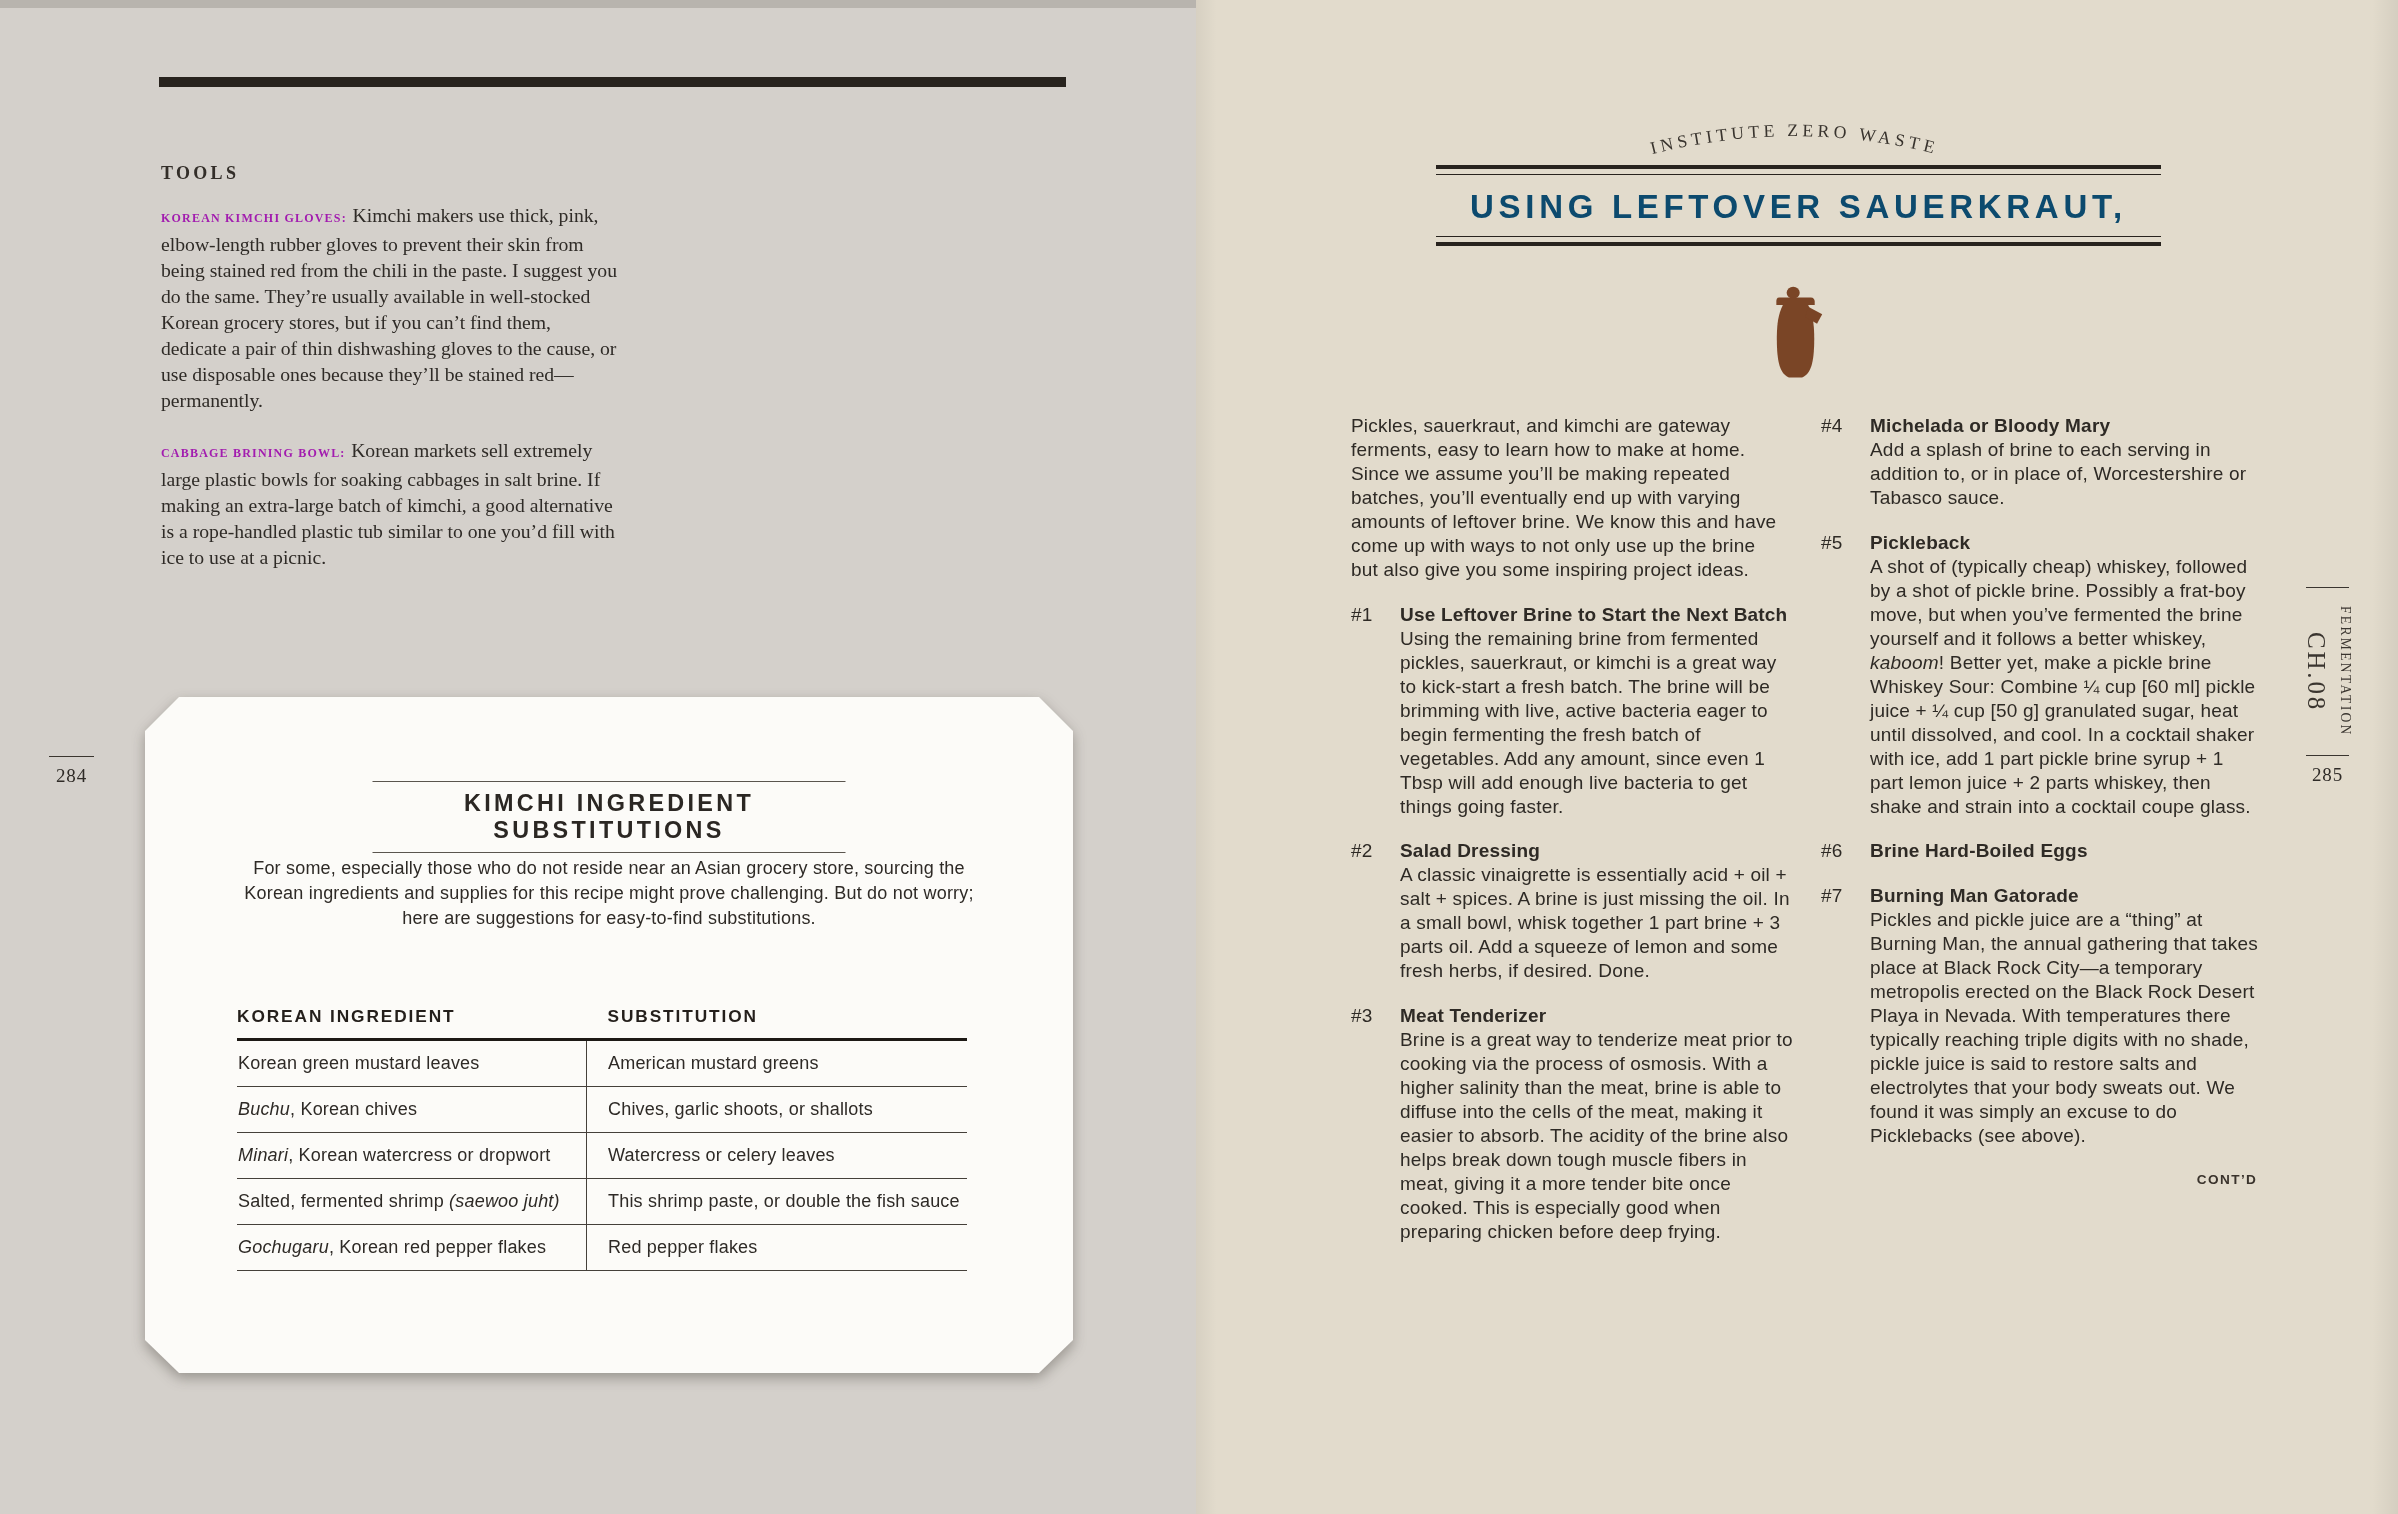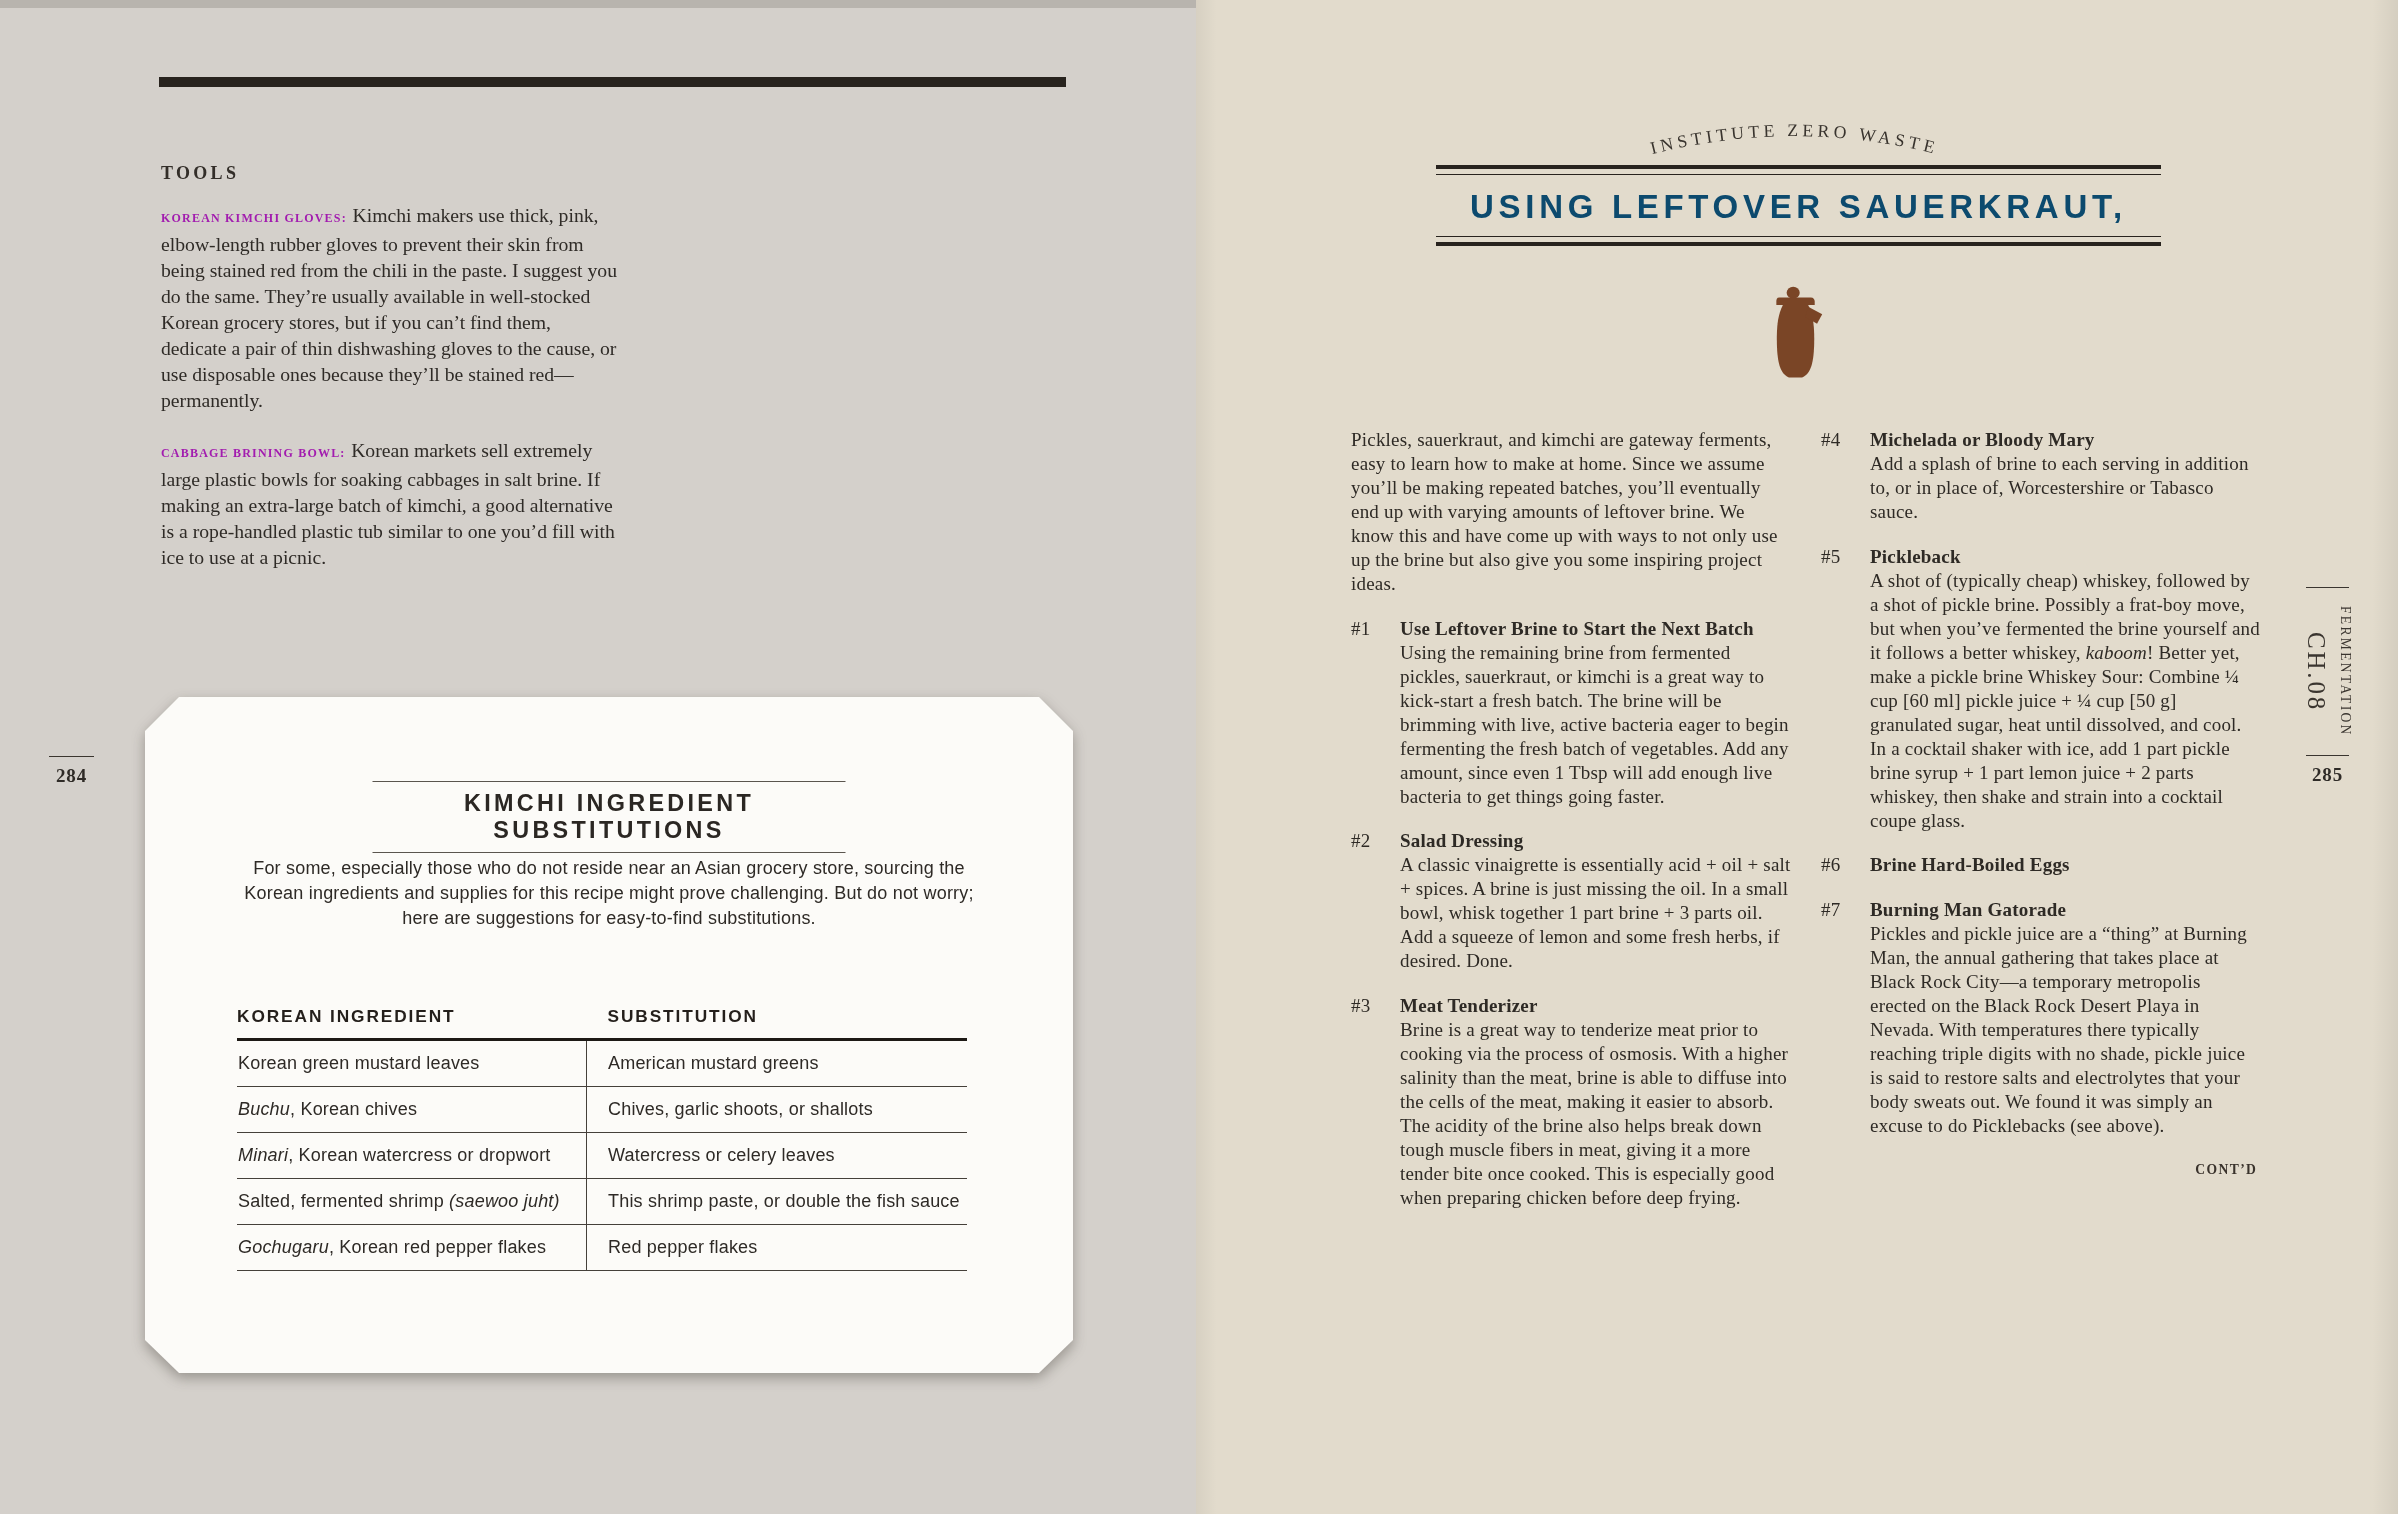--- a/index.html
+++ b/index.html
@@ -15,21 +15,21 @@
   
   .top-bar{position:absolute;left:159px;top:69px;width:907px;height:10.3px;background:#28231e;}
   .tools-heading{position:absolute;left:161px;top:155px;font-size:18px;font-weight:bold;
           letter-spacing:3.3px;color:#332e29;}
   .tools-body{position:absolute;left:161px;top:194px;width:459px;font-size:19.7px;line-height:26px;}
   .tools-body p{margin:0 0 24px 0;}
   .term{font-weight:bold;font-size:12px;letter-spacing:1.2px;margin-right:5.6px;color:#a21caf;}
 
   .page-marker{position:absolute;text-align:center;font-size:19px;color:#2f2b27;}
   .marker-rule{border-top:1.9px solid #3a352f;width:100%;height:0;}
-  .page-marker .num{margin-top:8.4px;letter-spacing:0.9px;font-weight:bold;}
+  .page-marker .num{margin-top:8.4px;letter-spacing:0.9px;}
 
   
   .card-shadow{position:absolute;left:145px;top:689px;width:928px;height:676px;
           filter:drop-shadow(0 5.6px 6.6px rgba(80,75,68,0.45));}
   .card{width:100%;height:100%;background:#fcfbf8;position:relative;
           clip-path:polygon(34px 0,894px 0,928px 34px,928px 643px,894px 676px,34px 676px,0 643px,0 34px);
           font-family:"Liberation Sans","DejaVu Sans",sans-serif;}
   .card-title-wrap{position:absolute;left:50%;top:84px;transform:translateX(-50%);width:473px;text-align:center;}
   .card-title-rule{border-top:1.9px solid #5a554e;height:0;}
   .card-title{font-size:23.4px;font-weight:bold;letter-spacing:3.3px;color:#2b2723;padding:8.4px 0 7.5px 0;}
@@ -46,22 +46,22 @@
   
   .arc-svg{position:absolute;left:1532px;top:97px;}
   .title-block{position:absolute;left:1436px;top:165px;width:725px;text-align:center;}
   .double-rule-top{height:4.7px;border-top:4.7px solid #28231e;border-bottom:1.9px solid #28231e;}
   .double-rule-bottom{height:4.7px;border-top:1.9px solid #28231e;border-bottom:4.7px solid #28231e;}
   .main-title{font-family:Liberation Sans, sans-serif;font-size:33px;line-height:43px;
           font-weight:bold;letter-spacing:4.7px;color:#0c4a6e;margin:10.3px 0 8.4px 0;}
   .crock{position:absolute;left:1767px;top:285px;}
 
   
-  .tips-col{position:absolute;top:414px;font-family:Liberation Serif, serif;
-          font-size:19px;line-height:24px;color:#2e2a25;letter-spacing:0.2px;margin-top:14px;}
+  .tips-col{position:absolute;top:414px;font-family:Liberation Sans, sans-serif;
+          font-size:19px;line-height:24px;color:#2e2a25;letter-spacing:0.2px;}
   #col1{left:1351px;width:442px;}
   #col2{left:1821px;width:440px;}
   .col-intro{margin:0 0 20.6px 0;width:433px;}
   .tip{display:flex;margin-bottom:20.6px;}
   .tip-num{flex:0 0 49px;width:49px;}
   .tip-content{flex:1;}
   .tip-title{font-weight:bold;}
   .contd{text-align:right;font-weight:bold;font-size:13.6px;letter-spacing:1.4px;margin:15px 3.7px 0 0;color:#3a332c;}
 
   

